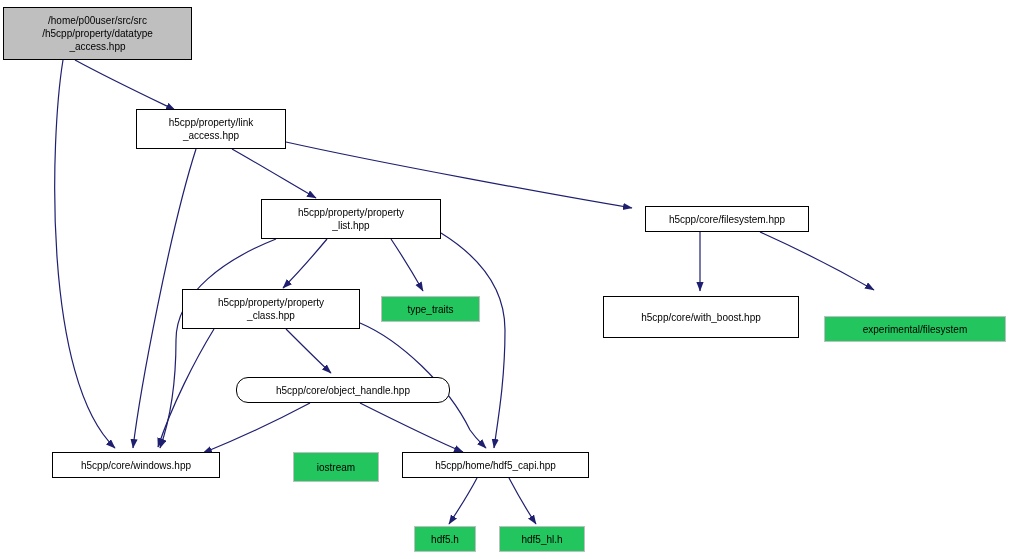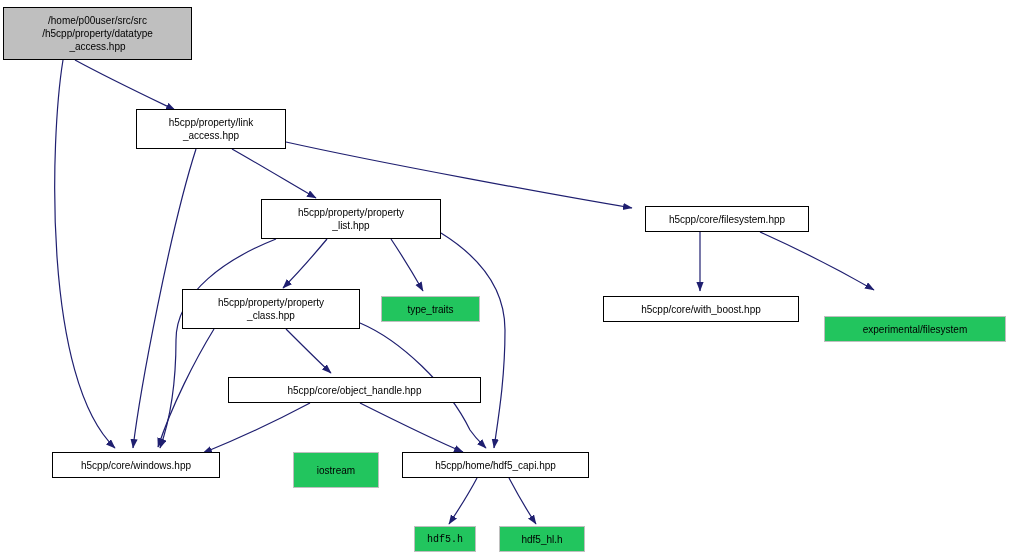--- a/index.html
+++ b/index.html
@@ -86,21 +86,21 @@
 /h5cpp/property/datatype
 _access.hpp</div>
     <div class="node solid" style="left: 136px; top: 109px; width: 150px; height: 40px;">h5cpp/property/link
 _access.hpp</div>
     <div class="node solid" style="left: 261px; top: 199px; width: 180px; height: 40px;">h5cpp/property/property
 _list.hpp</div>
     <div class="node solid" style="left: 603px; top: 206px; width: 164px; height: 26px; margin-left: 42px;">h5cpp/core/filesystem.hpp</div>
     <div class="node solid" style="left: 182px; top: 289px; width: 178px; height: 40px;">h5cpp/property/property
 _class.hpp</div>
     <div class="node dashed" style="left: 381px; top: 296px; width: 99px; height: 26px;">type_traits</div>
-    <div class="node solid" style="left: 603px; top: 296px; width: 196px; height: 26px;">h5cpp/core/with_boost.hpp</div>
+    <div class="node solid" style="left: 603px; top: 296px; width: 196px; height: 42px;">h5cpp/core/with_boost.hpp</div>
     <div class="node dashed" style="left: 824px; top: 296px; width: 182px; height: 26px; margin-top: 20px;">experimental/filesystem</div>
-    <div class="node solid" style="left: 228px; top: 377px; width: 253px; height: 26px;">h5cpp/core/object_handle.hpp</div>
+    <div class="node solid" style="left: 236px; top: 377px; width: 214px; height: 26px; border-radius: 12px;">h5cpp/core/object_handle.hpp</div>
     <div class="node solid" style="left: 52px; top: 452px; width: 168px; height: 26px;">h5cpp/core/windows.hpp</div>
-    <div class="node dashed" style="left: 293px; top: 452px; width: 86px; height: 36px;">iostream</div>
+    <div class="node dashed" style="left: 293px; top: 452px; width: 86px; height: 30px;">iostream</div>
     <div class="node solid" style="left: 402px; top: 452px; width: 187px; height: 26px;">h5cpp/home/hdf5_capi.hpp</div>
-    <div class="node dashed" style="left: 414px; top: 526px; width: 62px; height: 26px; font-family: Liberation Mono, monospace;">hdf5.h</div>
+    <div class="node dashed" style="left: 414px; top: 526px; width: 62px; height: 26px;">hdf5.h</div>
     <div class="node dashed" style="left: 499px; top: 526px; width: 86px; height: 26px; text-align: center;">hdf5_hl.h</div>
   </div>
 
 </body></html>

